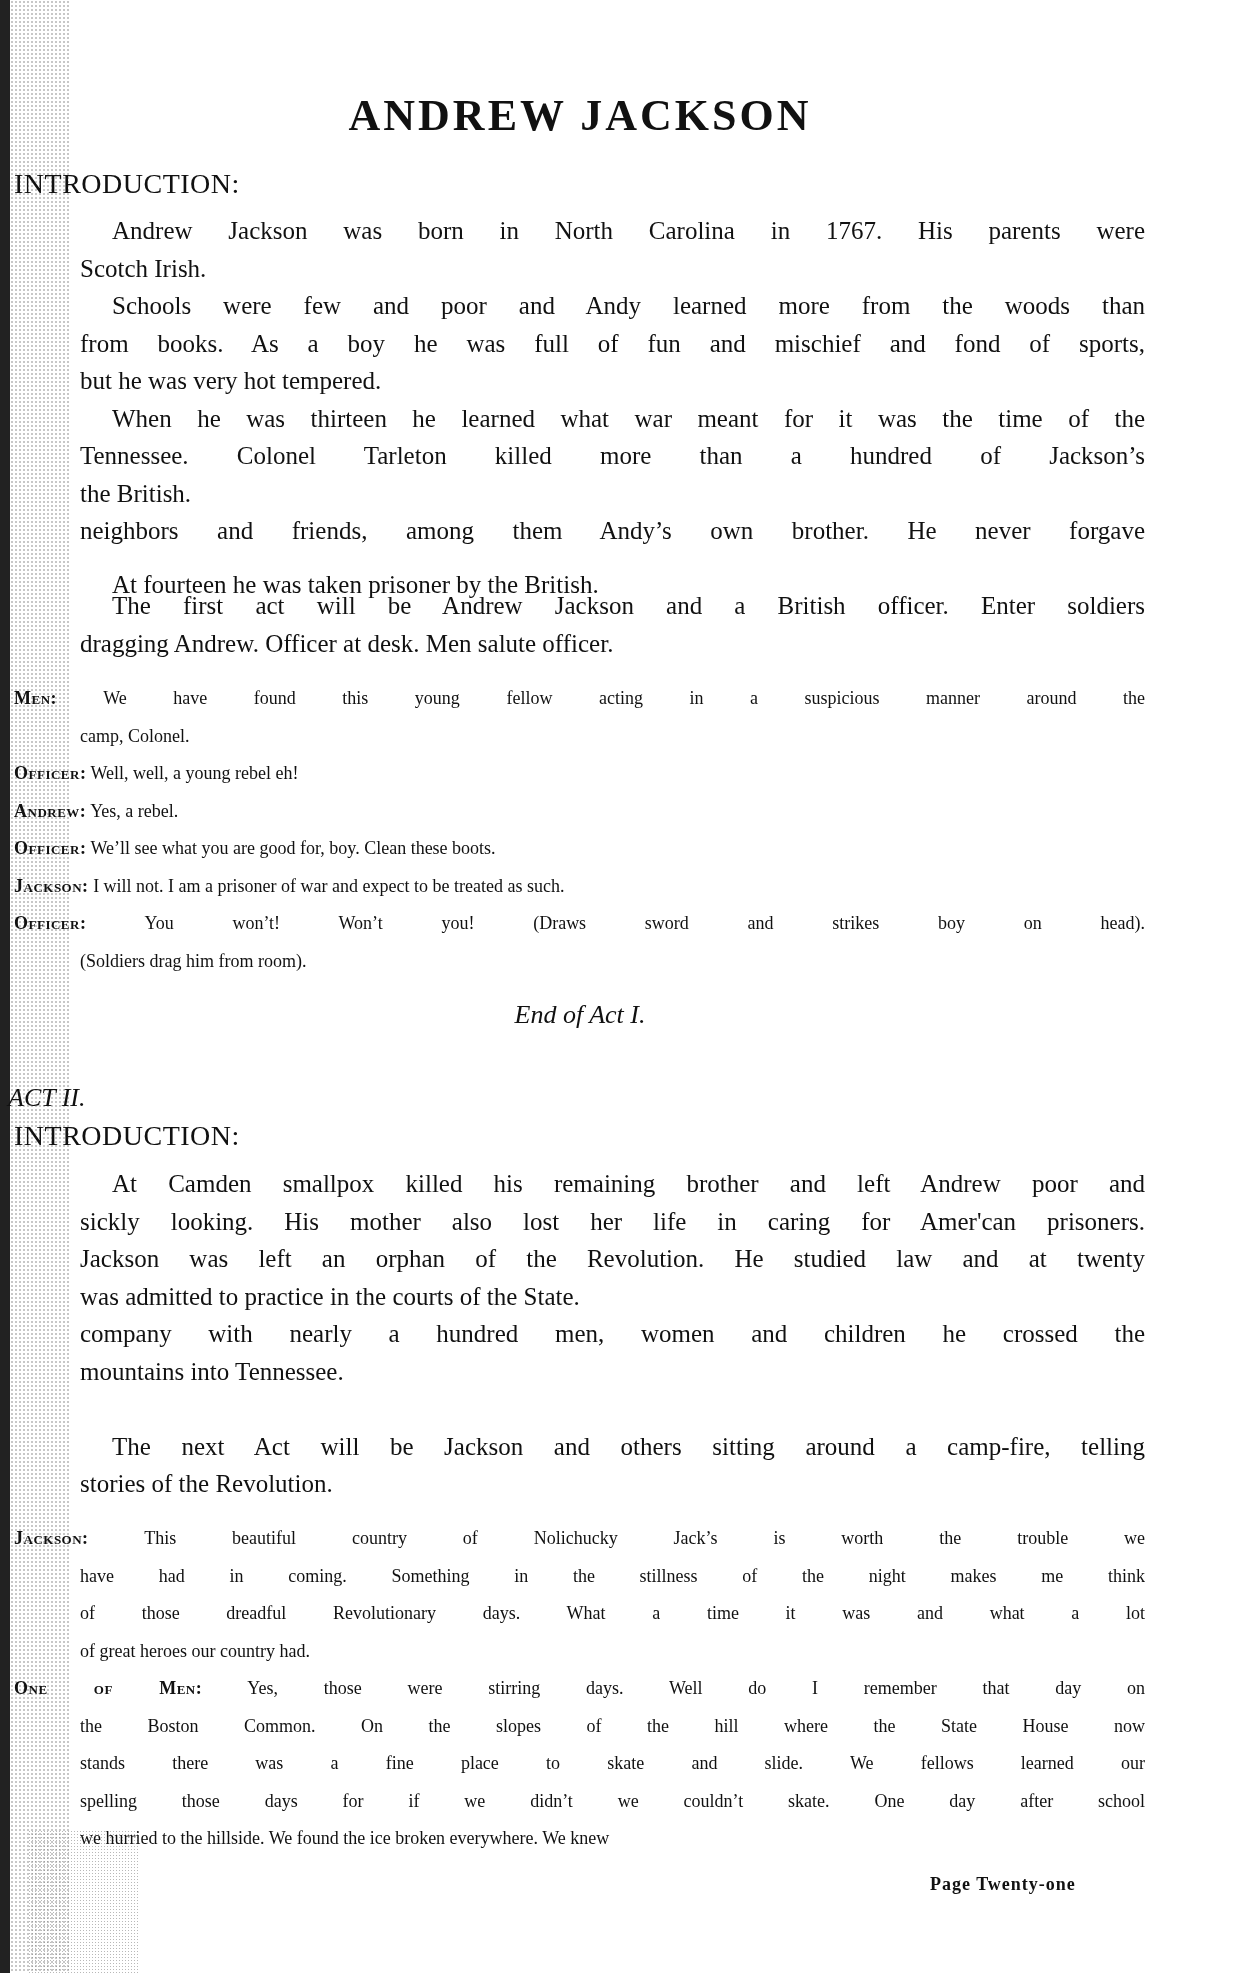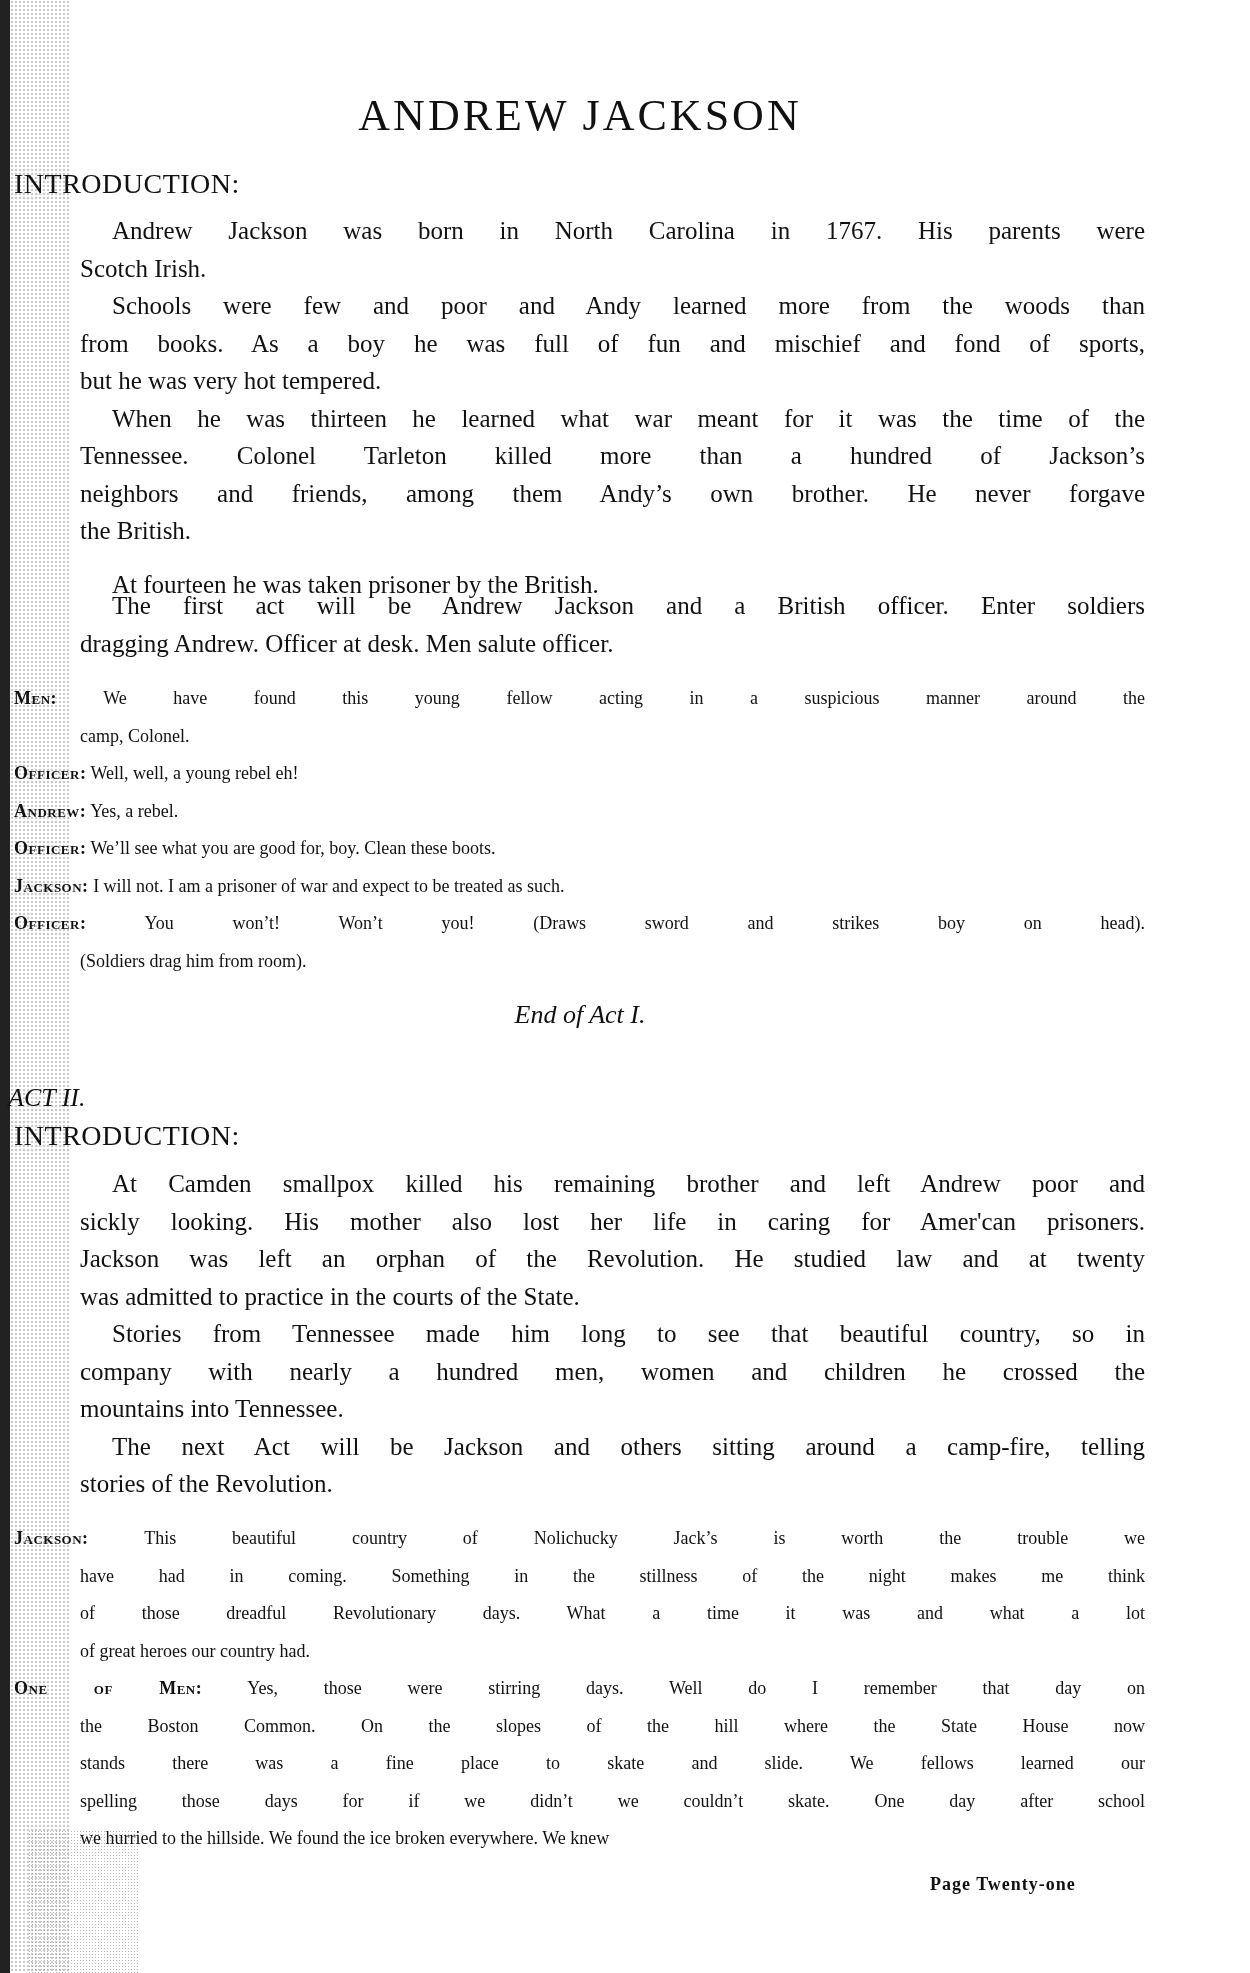--- a/index.html
+++ b/index.html
@@ -17,21 +17,21 @@
     background-size: 4px 4px; opacity: 0.55;
   }
   .speckle2 {
     position: absolute; left: 28px; top: 1830px; width: 110px; height: 143px;
     background-image: radial-gradient(#888 0.8px, transparent 1px);
     background-size: 3px 3px; opacity: 0.6;
   }
   .page { position: absolute; left: 0; top: 0; width: 1250px; }
   .title {
     position: absolute; top: 90px; left: 0; width: 1160px; text-align: center;
-    font-size: 44px; letter-spacing: 3px; font-weight: normal;
+    font-size: 44px; letter-spacing: 3px; font-weight: bold;
   }
   .heading {
     position: absolute; left: 14px; font-size: 28px; letter-spacing: 0.5px;
   }
   .para {
     position: absolute; left: 80px; width: 1065px; font-size: 25px; line-height: 37.5px;
     text-align: justify;
   }
   .line { display: block; height: 37.5px; white-space: nowrap; text-align-last: justify; text-align: justify; }
   .line.last { text-align-last: left; }
@@ -70,22 +70,22 @@
         <span class="line last">Scotch Irish.</span>
       </div>
       <div class="para" style="top: 287px;">
         <span class="line" style="padding-left: 32px;">Schools were few and poor and Andy learned more from the woods than</span>
         <span class="line">from books. As a boy he was full of fun and mischief and fond of sports,</span>
         <span class="line last">but he was very hot tempered.</span>
       </div>
       <div class="para" style="top: 399.5px;">
         <span class="line" style="padding-left: 32px;">When he was thirteen he learned what war meant for it was the time of the</span>
         <span class="line">Tennessee. Colonel Tarleton killed more than a hundred of Jackson’s</span>
+        <span class="line last">the British.</span>
         <span class="line">neighbors and friends, among them Andy’s own brother. He never forgave</span>
-        <span class="line last">the British.</span>
       </div>
       <div class="para" style="top: 549.5px; margin-top: 16px;">
         <span class="line last" style="padding-left: 32px;">At fourteen he was taken prisoner by the British.</span>
       </div>
       <div class="para" style="top: 587px;">
         <span class="line" style="padding-left: 32px;">The first act will be Andrew Jackson and a British officer. Enter soldiers</span>
         <span class="line last">dragging Andrew. Officer at desk. Men salute officer.</span>
       </div>
     </div>
   <div id="act1-dialogue">
@@ -116,21 +116,20 @@
   <div class="heading" style="top:1120px;">INTRODUCTION:</div>
 
   <div id="act2-paras">
       <div class="para" style="top: 1165px;">
         <span class="line" style="padding-left: 32px;">At Camden smallpox killed his remaining brother and left Andrew poor and</span>
         <span class="line">sickly looking. His mother also lost her life in caring for Amer'can prisoners.</span>
         <span class="line">Jackson was left an orphan of the Revolution. He studied law and at twenty</span>
         <span class="line last">was admitted to practice in the courts of the State.</span>
       </div>
       <div class="para" style="top: 1315px;">
-        <span class="line" style="padding-left: 32px;">Stories from Tennessee made him long to see that beautiful country, so in</span>
         <span class="line">company with nearly a hundred men, women and children he crossed the</span>
         <span class="line last">mountains into Tennessee.</span>
       </div>
       <div class="para" style="top: 1427.5px;">
         <span class="line" style="padding-left: 32px;">The next Act will be Jackson and others sitting around a camp-fire, telling</span>
         <span class="line last">stories of the Revolution.</span>
       </div>
     </div>
   <div id="act2-dialogue">
       <div class="speech" style="top: 1520px;">

